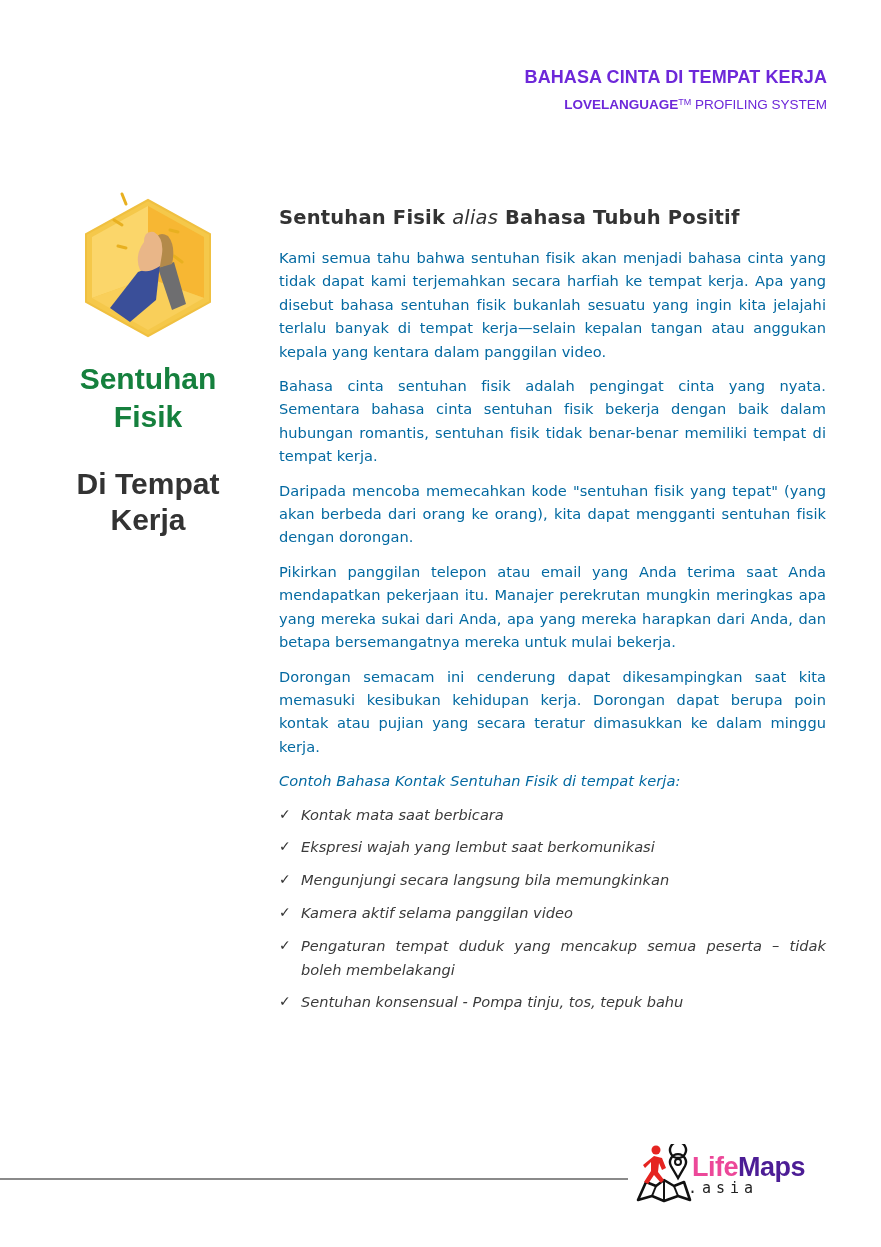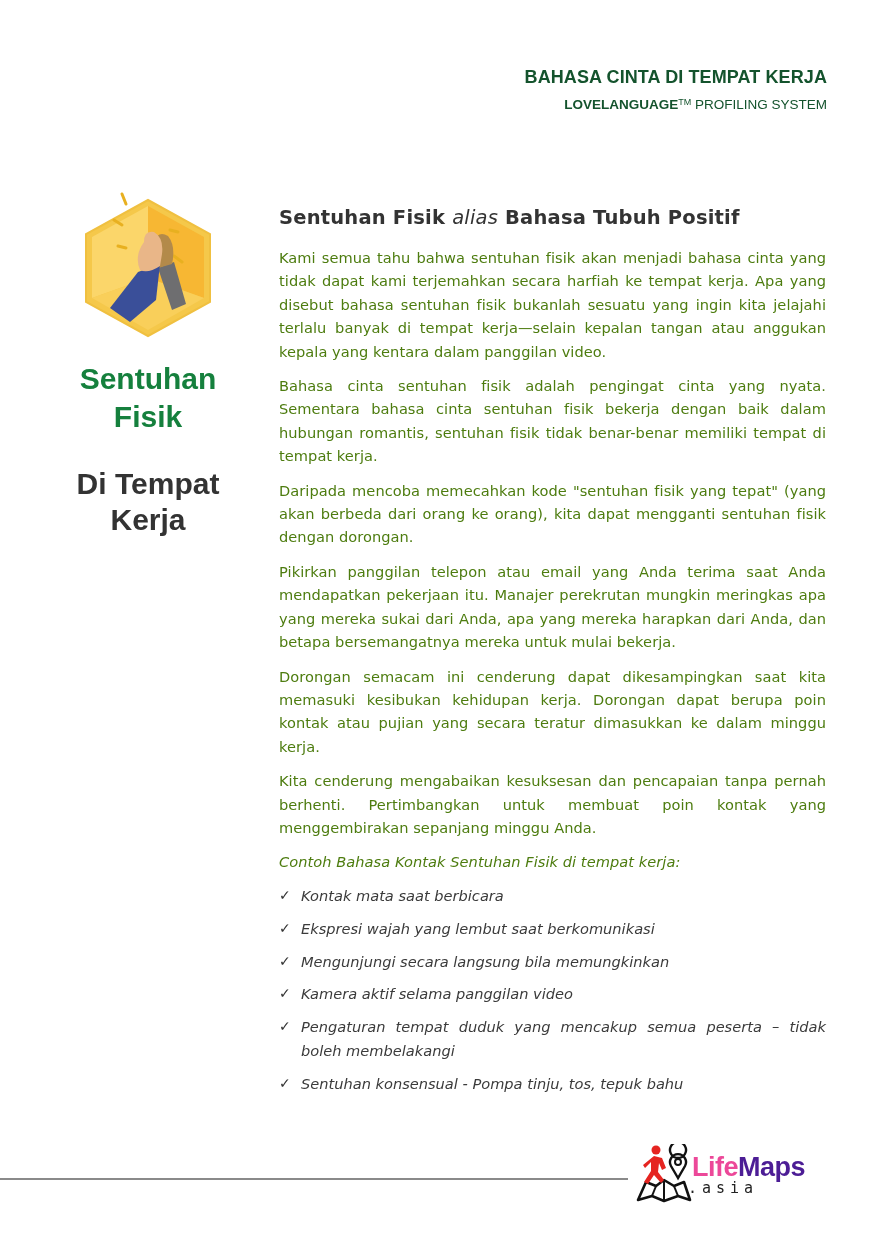--- a/index.html
+++ b/index.html
@@ -14,21 +14,21 @@
       overflow: hidden;
       font-family: "DejaVu Sans", sans-serif;
       color: #3a3a3a;
     }
     .header {
       position: absolute;
       right: 54px;
       top: 66px;
       text-align: right;
       font-family: "Liberation Sans", sans-serif;
-      color: #14532d;
+      color: #6d28d9;
     }
     .header .title {
       font-size: 18px;
       font-weight: bold;
       letter-spacing: 0.1px;
       line-height: 22px;
     }
     .header .subtitle {
       font-size: 13.5px;
       margin-top: 6px;
@@ -86,21 +86,21 @@
     }
     .main h1 i {
       font-weight: normal;
       font-style: italic;
     }
     .main p {
       margin: 0 0 11px 0;
       font-size: 14.6px;
       line-height: 23.4px;
       text-align: justify;
-      color: #4d7c0f;
+      color: #0369a1;
       letter-spacing: 0.05px;
     }
     .main p.intro {
       font-style: italic;
       margin-bottom: 10px;
     }
     .checklist {
       list-style: none;
       margin: 0;
       padding: 0;
@@ -209,21 +209,20 @@
 </div>
 
 <div class="main">
   <h1><span>Sentuhan Fisik </span><i>alias</i><span> Bahasa Tubuh Positif</span></h1>
 
   <p>Kami semua tahu bahwa sentuhan fisik akan menjadi bahasa cinta yang tidak dapat kami terjemahkan secara harfiah ke tempat kerja. Apa yang disebut bahasa sentuhan fisik bukanlah sesuatu yang ingin kita jelajahi terlalu banyak di tempat kerja—selain kepalan tangan atau anggukan kepala yang kentara dalam panggilan video.</p>
   <p>Bahasa cinta sentuhan fisik adalah pengingat cinta yang nyata. Sementara bahasa cinta sentuhan fisik bekerja dengan baik dalam hubungan romantis, sentuhan fisik tidak benar-benar memiliki tempat di tempat kerja.</p>
   <p>Daripada mencoba memecahkan kode "sentuhan fisik yang tepat" (yang akan berbeda dari orang ke orang), kita dapat mengganti sentuhan fisik dengan dorongan.</p>
   <p>Pikirkan panggilan telepon atau email yang Anda terima saat Anda mendapatkan pekerjaan itu. Manajer perekrutan mungkin meringkas apa yang mereka sukai dari Anda, apa yang mereka harapkan dari Anda, dan betapa bersemangatnya mereka untuk mulai bekerja.</p>
   <p>Dorongan semacam ini cenderung dapat dikesampingkan saat kita memasuki kesibukan kehidupan kerja. Dorongan dapat berupa poin kontak atau pujian yang secara teratur dimasukkan ke dalam minggu kerja.</p>
-  <p>Kita cenderung mengabaikan kesuksesan dan pencapaian tanpa pernah berhenti. Pertimbangkan untuk membuat poin kontak yang menggembirakan sepanjang minggu Anda.</p>
 
   <p class="intro">Contoh Bahasa Kontak Sentuhan Fisik di tempat kerja:</p>
 
   <ul class="checklist">
     <li><span class="check">✓</span><span>Kontak mata saat berbicara</span></li>
     <li><span class="check">✓</span><span>Ekspresi wajah yang lembut saat berkomunikasi</span></li>
     <li><span class="check">✓</span><span>Mengunjungi secara langsung bila memungkinkan</span></li>
     <li><span class="check">✓</span><span>Kamera aktif  selama panggilan video</span></li>
     <li><span class="check">✓</span><span>Pengaturan tempat duduk yang mencakup semua peserta – tidak boleh membelakangi</span></li>
     <li><span class="check">✓</span><span>Sentuhan konsensual - Pompa tinju, tos, tepuk bahu</span></li>

